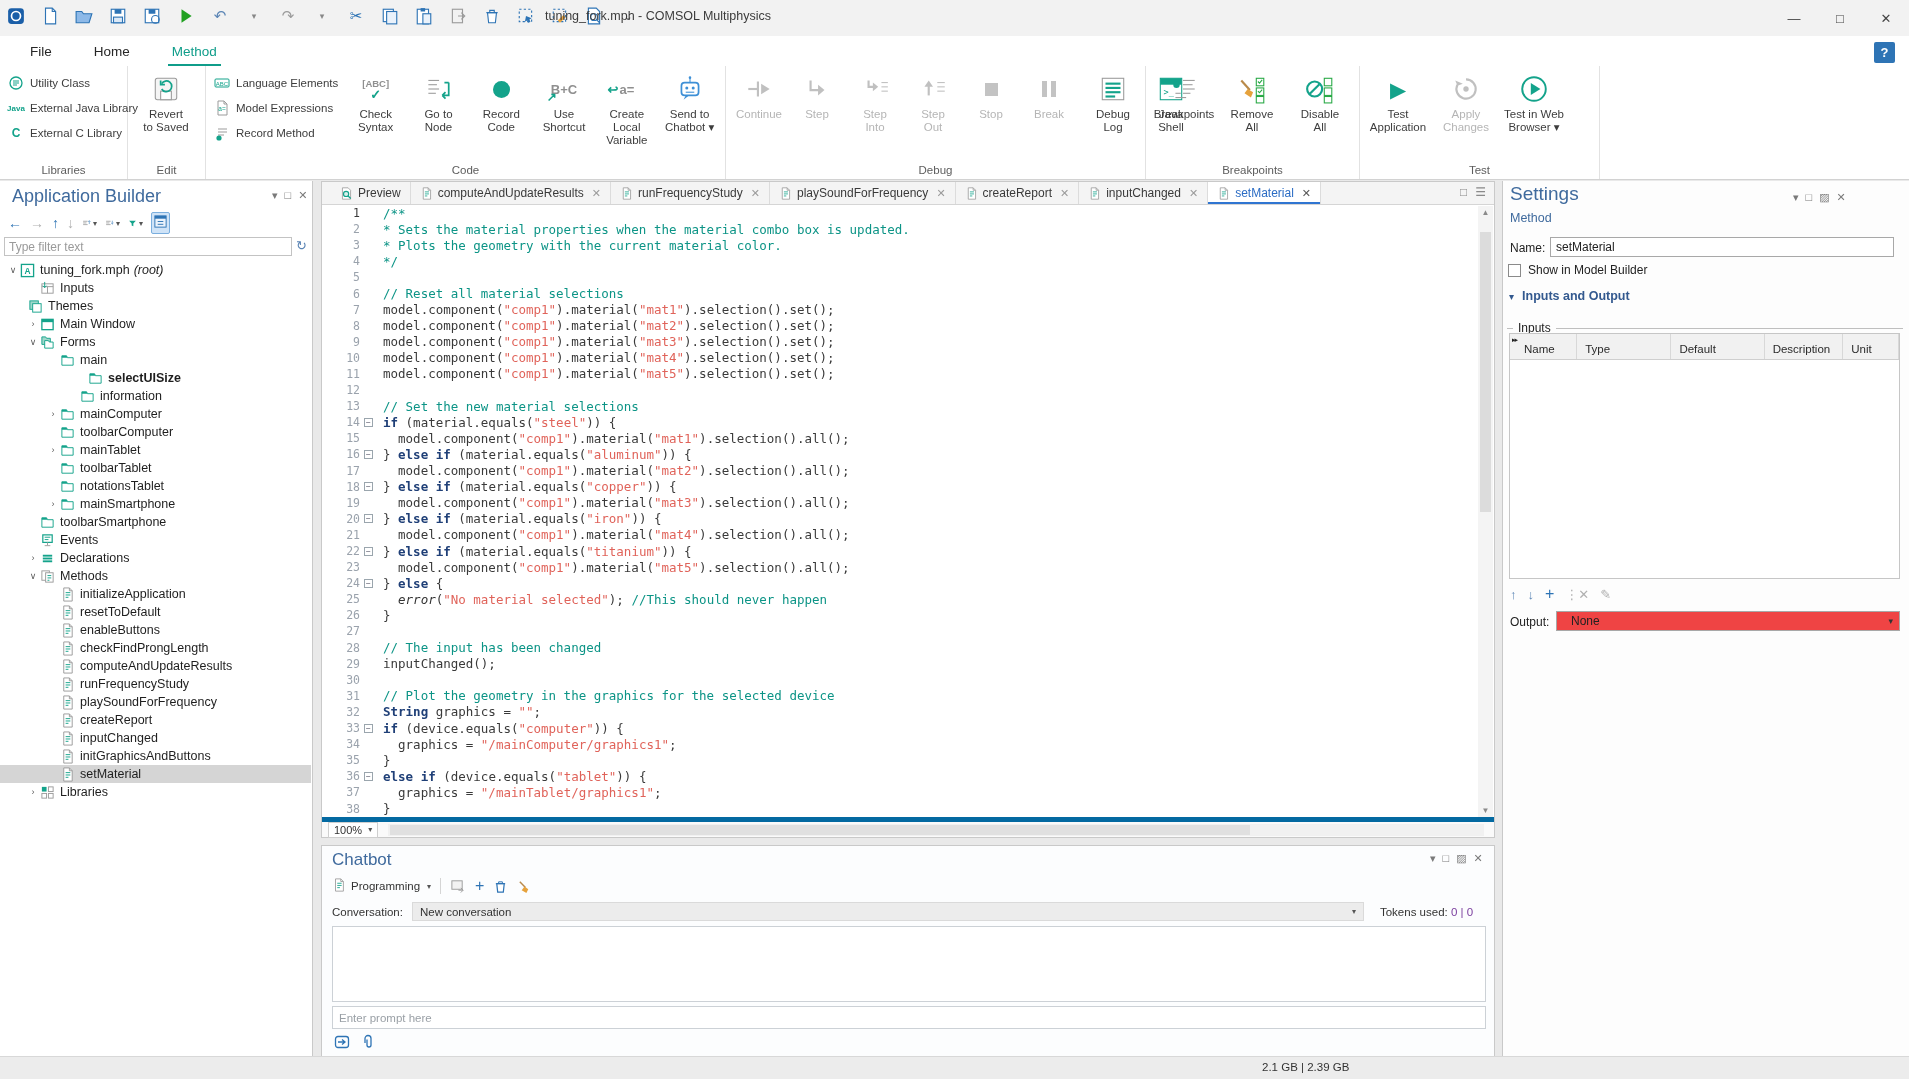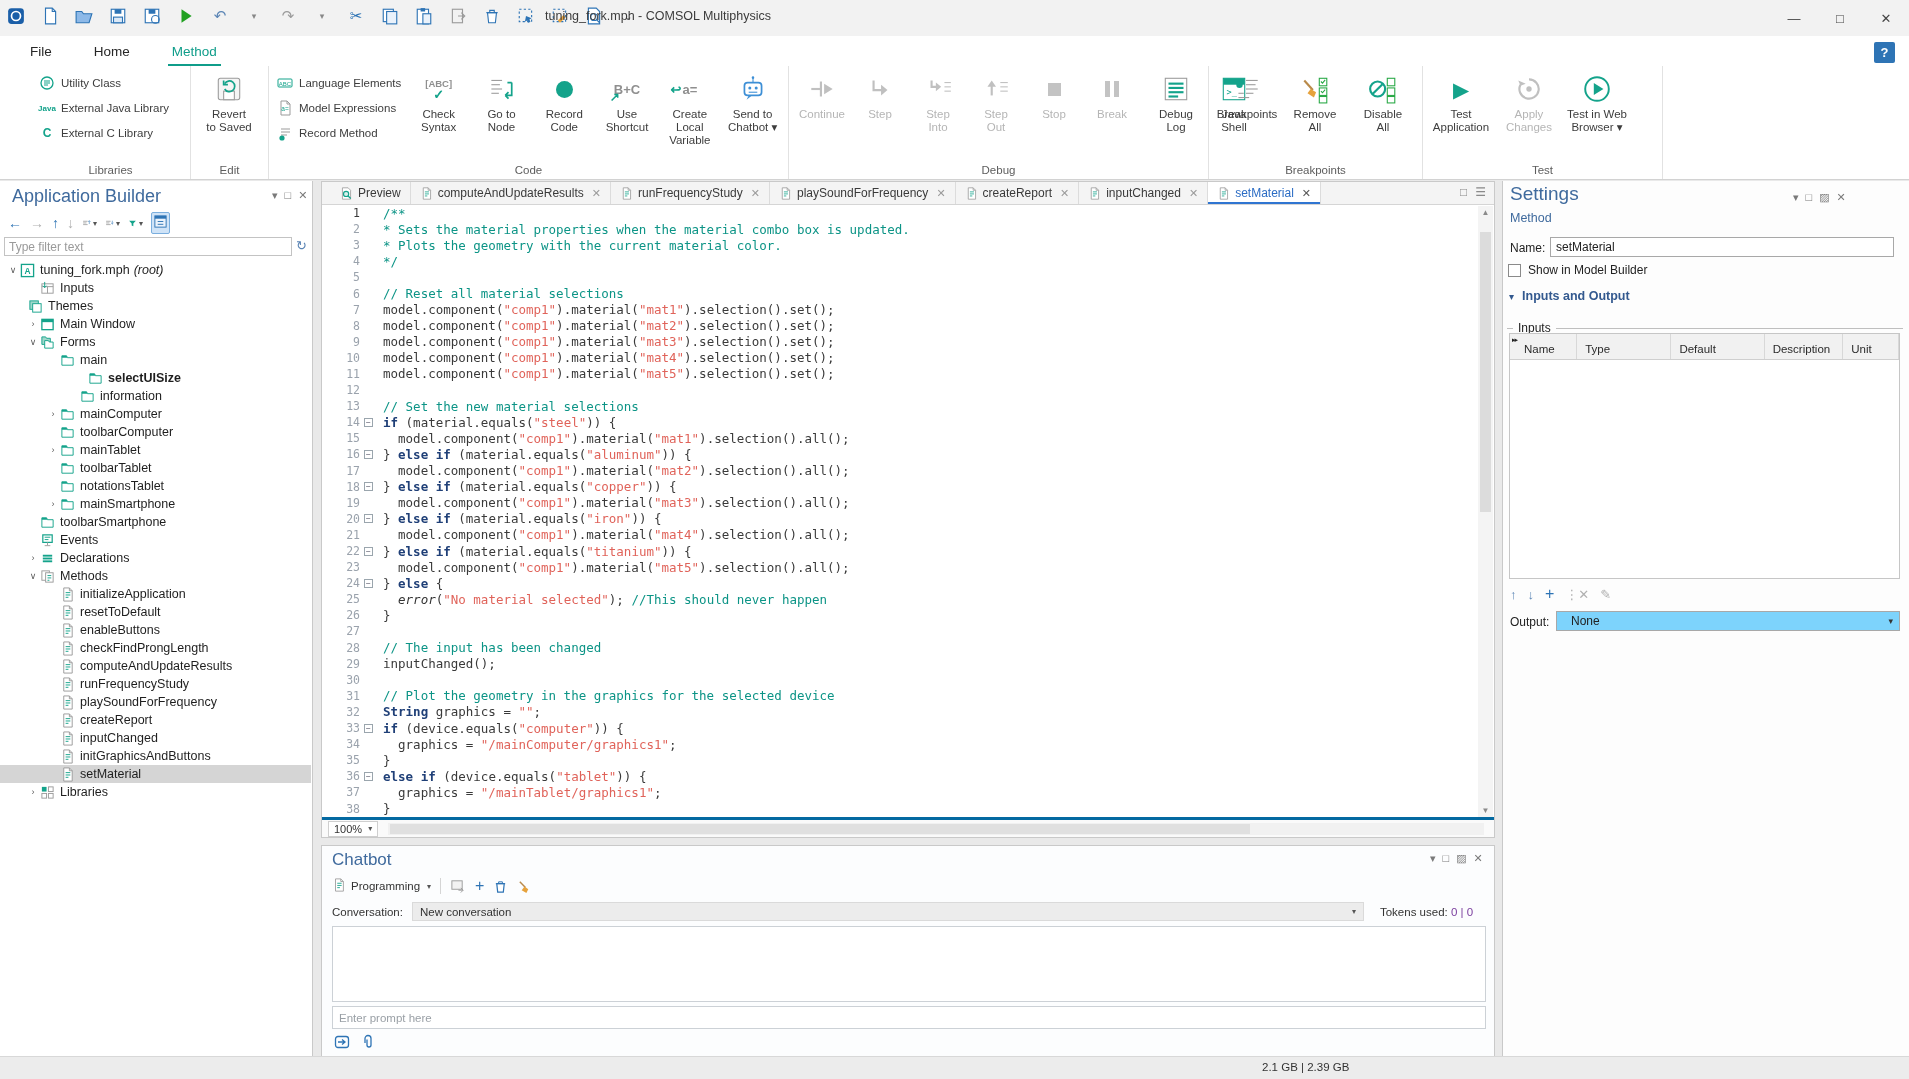--- a/index.html
+++ b/index.html
@@ -80,21 +80,21 @@
   .gut { width:38px; text-align:right; color:#9aa2ac; font-size:11.5px; flex:none; }
   .gut.cur { color:#3a3a3a; }
   .fold { width:17px; flex:none; display:flex; align-items:center; justify-content:center; }
   .foldbox { width:9px; height:9px; border:1px solid #9aa5ad; font-size:8px; line-height:7px; text-align:center; color:#667; background:#fff; }
   .ctext { padding-left:6px; }
   .tk-c { color:#0c9486; } .tk-s { color:#e0635a; } .tk-k { color:#1f3f77; font-weight:bold; }
   .tk-p { color:#3a3a3a; } .tk-i { color:#333; font-style:italic; }
   #vscroll { position:absolute; right:1px; top:24px; width:15px; height:611px; background:#f4f4f4; }
   #vthumb { position:absolute; left:2px; top:26px; width:11px; height:280px; background:#dcdcdc; }
   .scroll-arrow { position:absolute; left:0; width:15px; text-align:center; font-size:8px; color:#8a8a8a; }
-  #ed-bottom { position:absolute; left:0; top:635px; width:1172px; height:20px; background:#fafafa; border-top:3px solid #0369a1; display:flex; align-items:center; }
+  #ed-bottom { position:absolute; left:0; top:635px; width:1172px; height:20px; background:#fafafa; border-top:5px solid #0369a1; display:flex; align-items:center; }
   #zoom-ctl { display:flex; align-items:center; gap:4px; border:1px solid #cfcfcf; background:#fff;
     height:16px; margin-left:6px; padding:0 5px; font-size:11px; color:#333; }
   #hscroll { flex:1; height:12px; margin:0 10px; background:#f1f1f1; position:relative; }
   #hthumb { position:absolute; left:2px; top:1px; height:10px; width:860px; background:#e0e0e0; }
 
   
   #chatbot { position:absolute; left:321px; top:664px; width:1174px; height:387px; background:#fcfdfe; border:1px solid #c9c9c9; }
   #cb-title { position:absolute; left:10px; top:4px; font-size:17px; color:#3f6a9d; }
   #cb-toolbar { position:absolute; left:10px; top:30px; display:flex; align-items:center; gap:9px; height:20px; }
   #cb-toolbar .sep { width:1px; height:16px; background:#d5d5d5; }
@@ -130,21 +130,21 @@
   #st-inputs-legend .ln { height:1px; background:#bfbfbf; }
   #st-inputs-legend .ln.l { width:6px; }
   #st-inputs-legend .ln.r { flex:1; }
   #st-inputs-legend .lg { font-size:12px; color:#222; padding:0 5px; }
   #st-table { position:absolute; left:6px; top:152px; width:391px; height:246px; border:1px solid #c6c6c6; background:#fff; overflow:hidden; }
   #st-thead { display:flex; height:26px; background:#f1f1f1; border-bottom:1px solid #cfcfcf; position:relative; }
   .th { font-size:11.5px; color:#2b2b2b; border-right:1px solid #d8d8d8; display:flex; align-items:flex-end; padding:0 0 4px 8px; }
   #st-move { position:absolute; left:2px; top:2px; font-size:7px; color:#222; letter-spacing:-1px; }
   #st-tb-toolbar { position:absolute; left:7px; top:404px; display:flex; gap:11px; align-items:center; font-size:13px; }
   #st-output-label { position:absolute; left:7px; top:434px; font-size:12px; color:#222; }
-  #st-output-select { position:absolute; left:53px; top:430px; width:344px; height:20px; border:1px solid #a8a8a8; background:#7dd3fc;
+  #st-output-select { position:absolute; left:53px; top:430px; width:344px; height:20px; border:1px solid #a8a8a8; background:#ef4444;
     display:flex; align-items:center; justify-content:space-between; padding:0 6px 0 14px; font-size:12px; color:#222; }
   #st-output-select .drop { font-size:9px; color:#333; }
 
   
   #statusbar { position:absolute; left:0; top:1056px; width:1909px; height:23px; background:#ececec; border-top:1px solid #d8d8d8; }
   #mem { position:absolute; left:1262px; top:4px; font-size:11.5px; color:#333; }
 </style>
 </head>
 <body>
 
@@ -260,21 +260,21 @@
 <div id="menubar">
   <div id="menu-tabs">
       <div class="menu-tab">File</div>
       <div class="menu-tab">Home</div>
       <div class="menu-tab active">Method</div>
     </div>
 </div>
 <div id="help-btn">?</div>
 
 <div id="ribbon">
-    <div class="rb-group" style="width: 160px; margin-left: 31px;">
+    <div class="rb-group" style="width: 128px;">
       <div class="rb-items">
         <div class="rb-smallcol">
           <div class="rb-small">
             <span style="width: 16px; height: 16px; display: inline-flex; align-items: center; justify-content: center;">
               <svg viewBox="0 0 16 16" width="100%" height="100%">
                 <circle cx="8" cy="8" r="6" fill="none" stroke="#14a38b" stroke-width="1.3"></circle>
                 <line x1="5" y1="6" x2="11" y2="6" stroke="#14a38b"></line>
                 <line x1="5" y1="8" x2="11" y2="8" stroke="#14a38b"></line>
                 <line x1="5" y1="10" x2="9" y2="10" stroke="#14a38b"></line>
               </svg>

